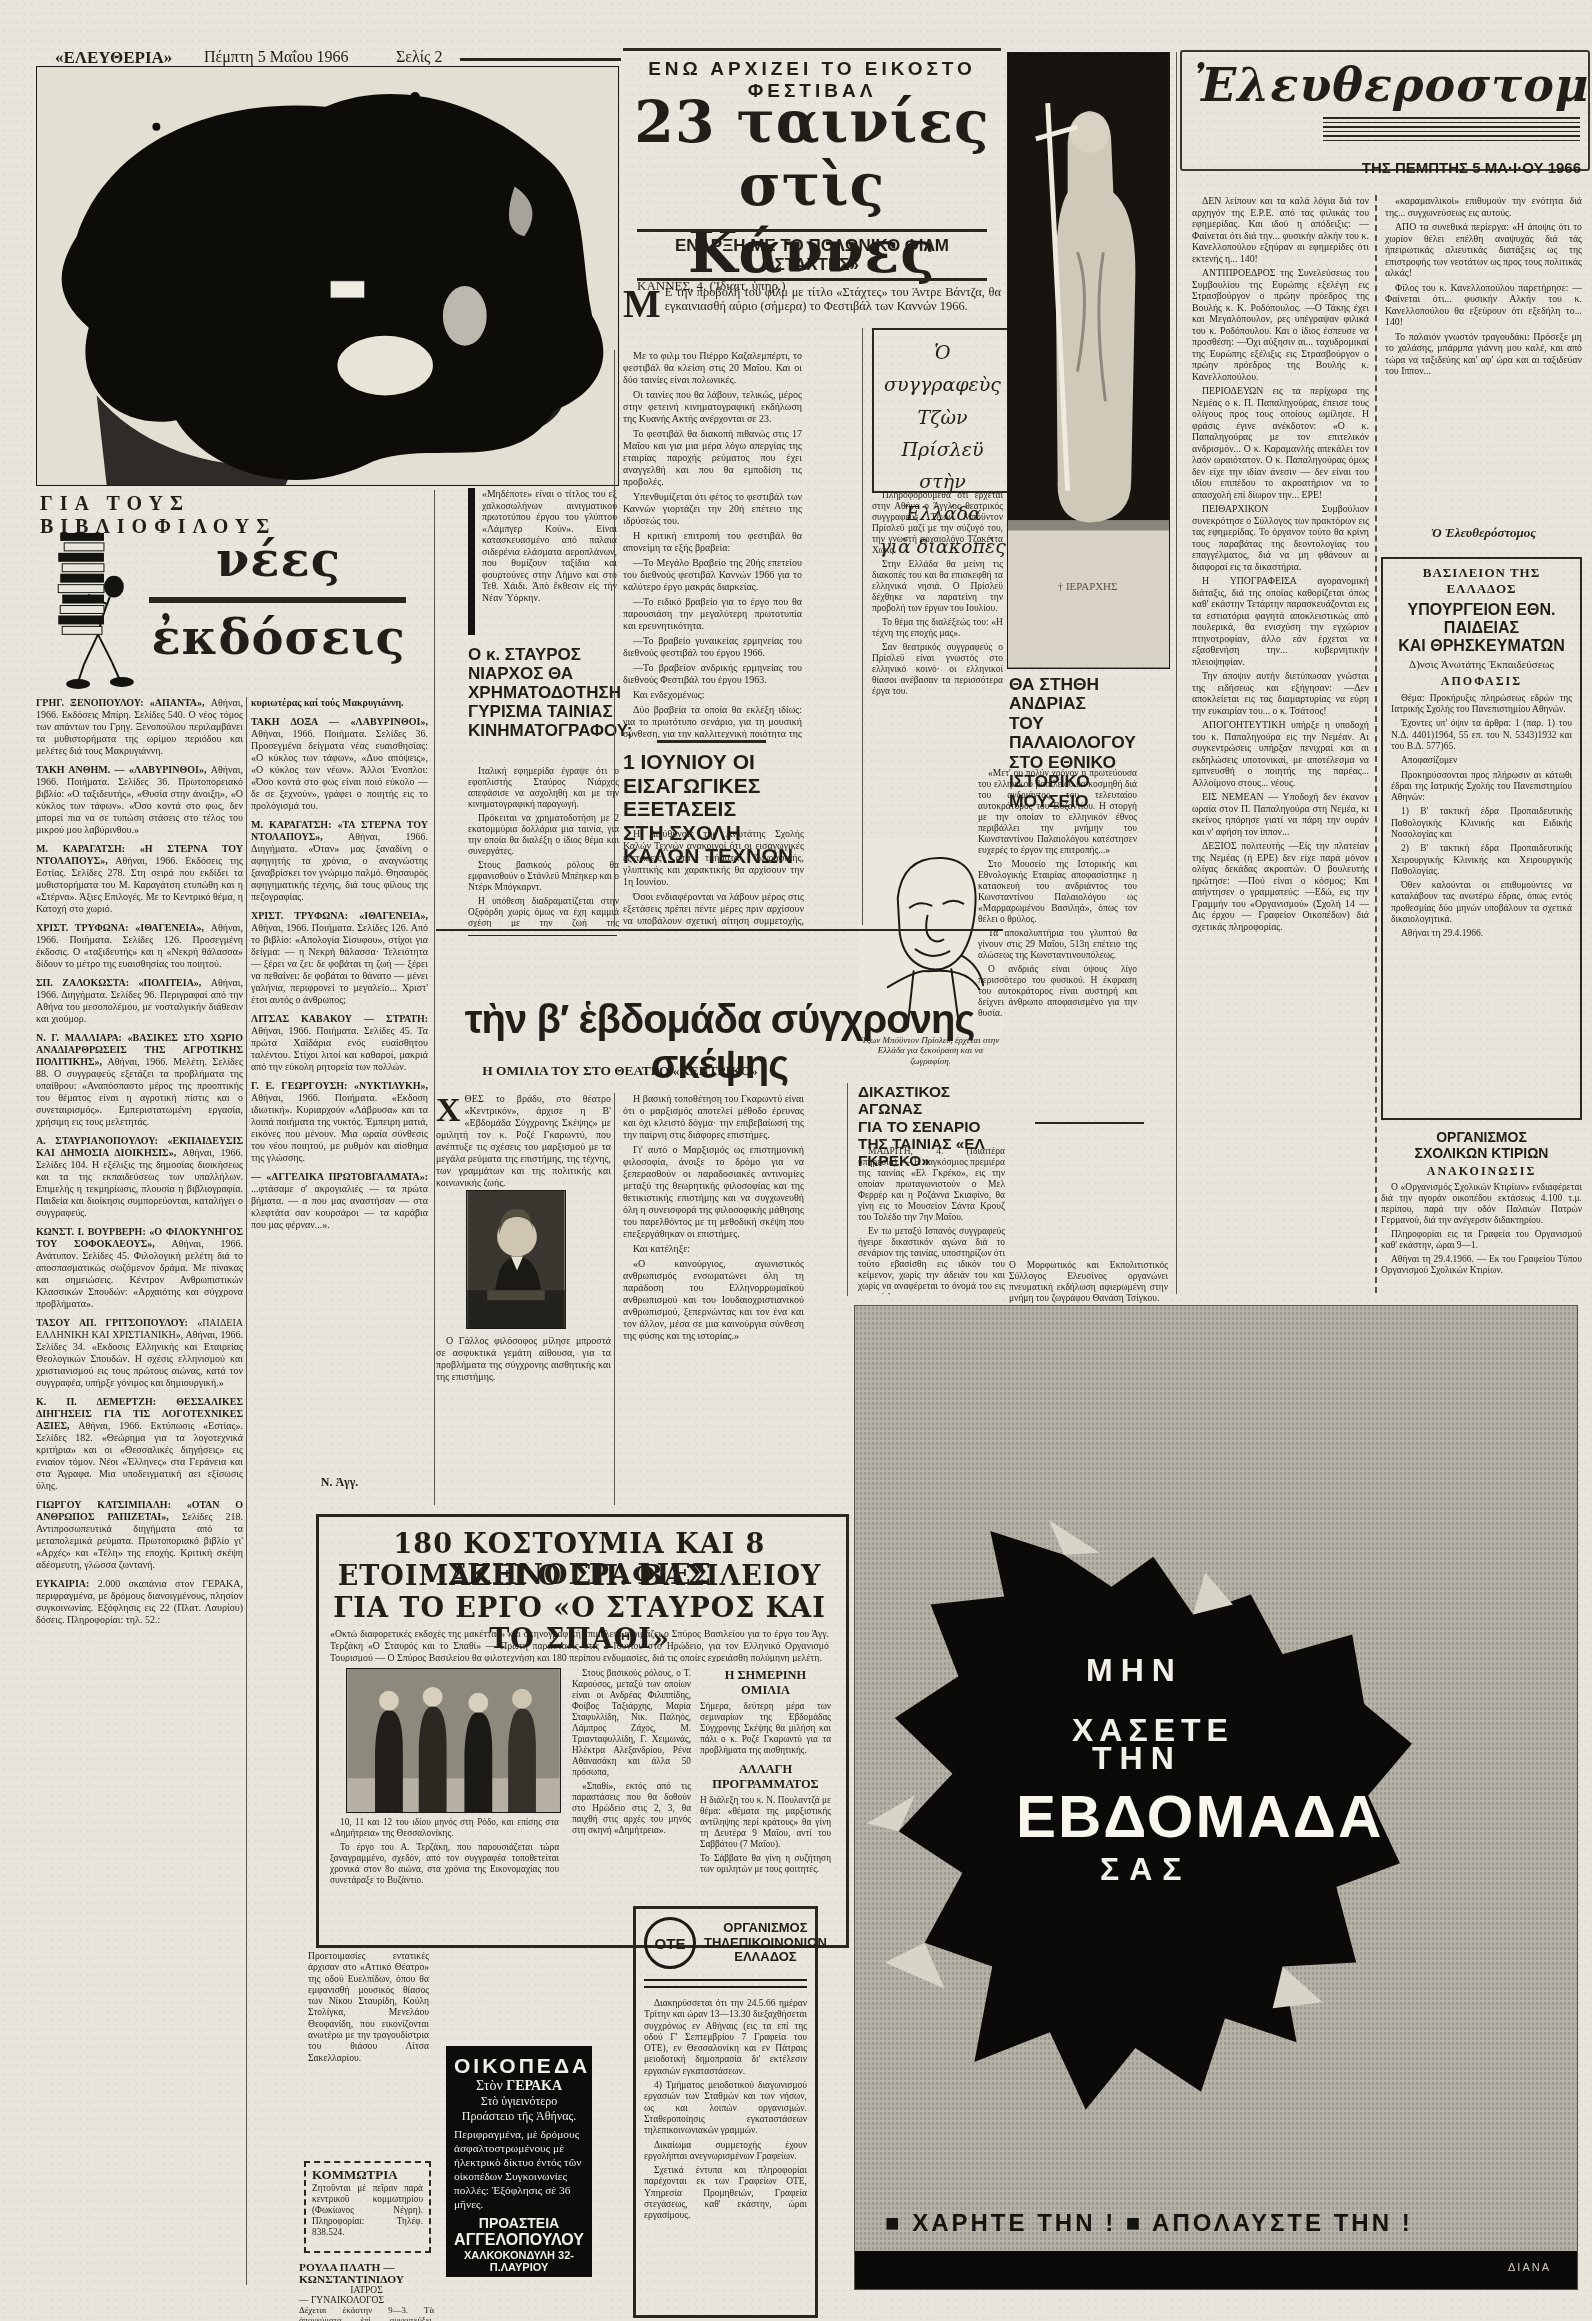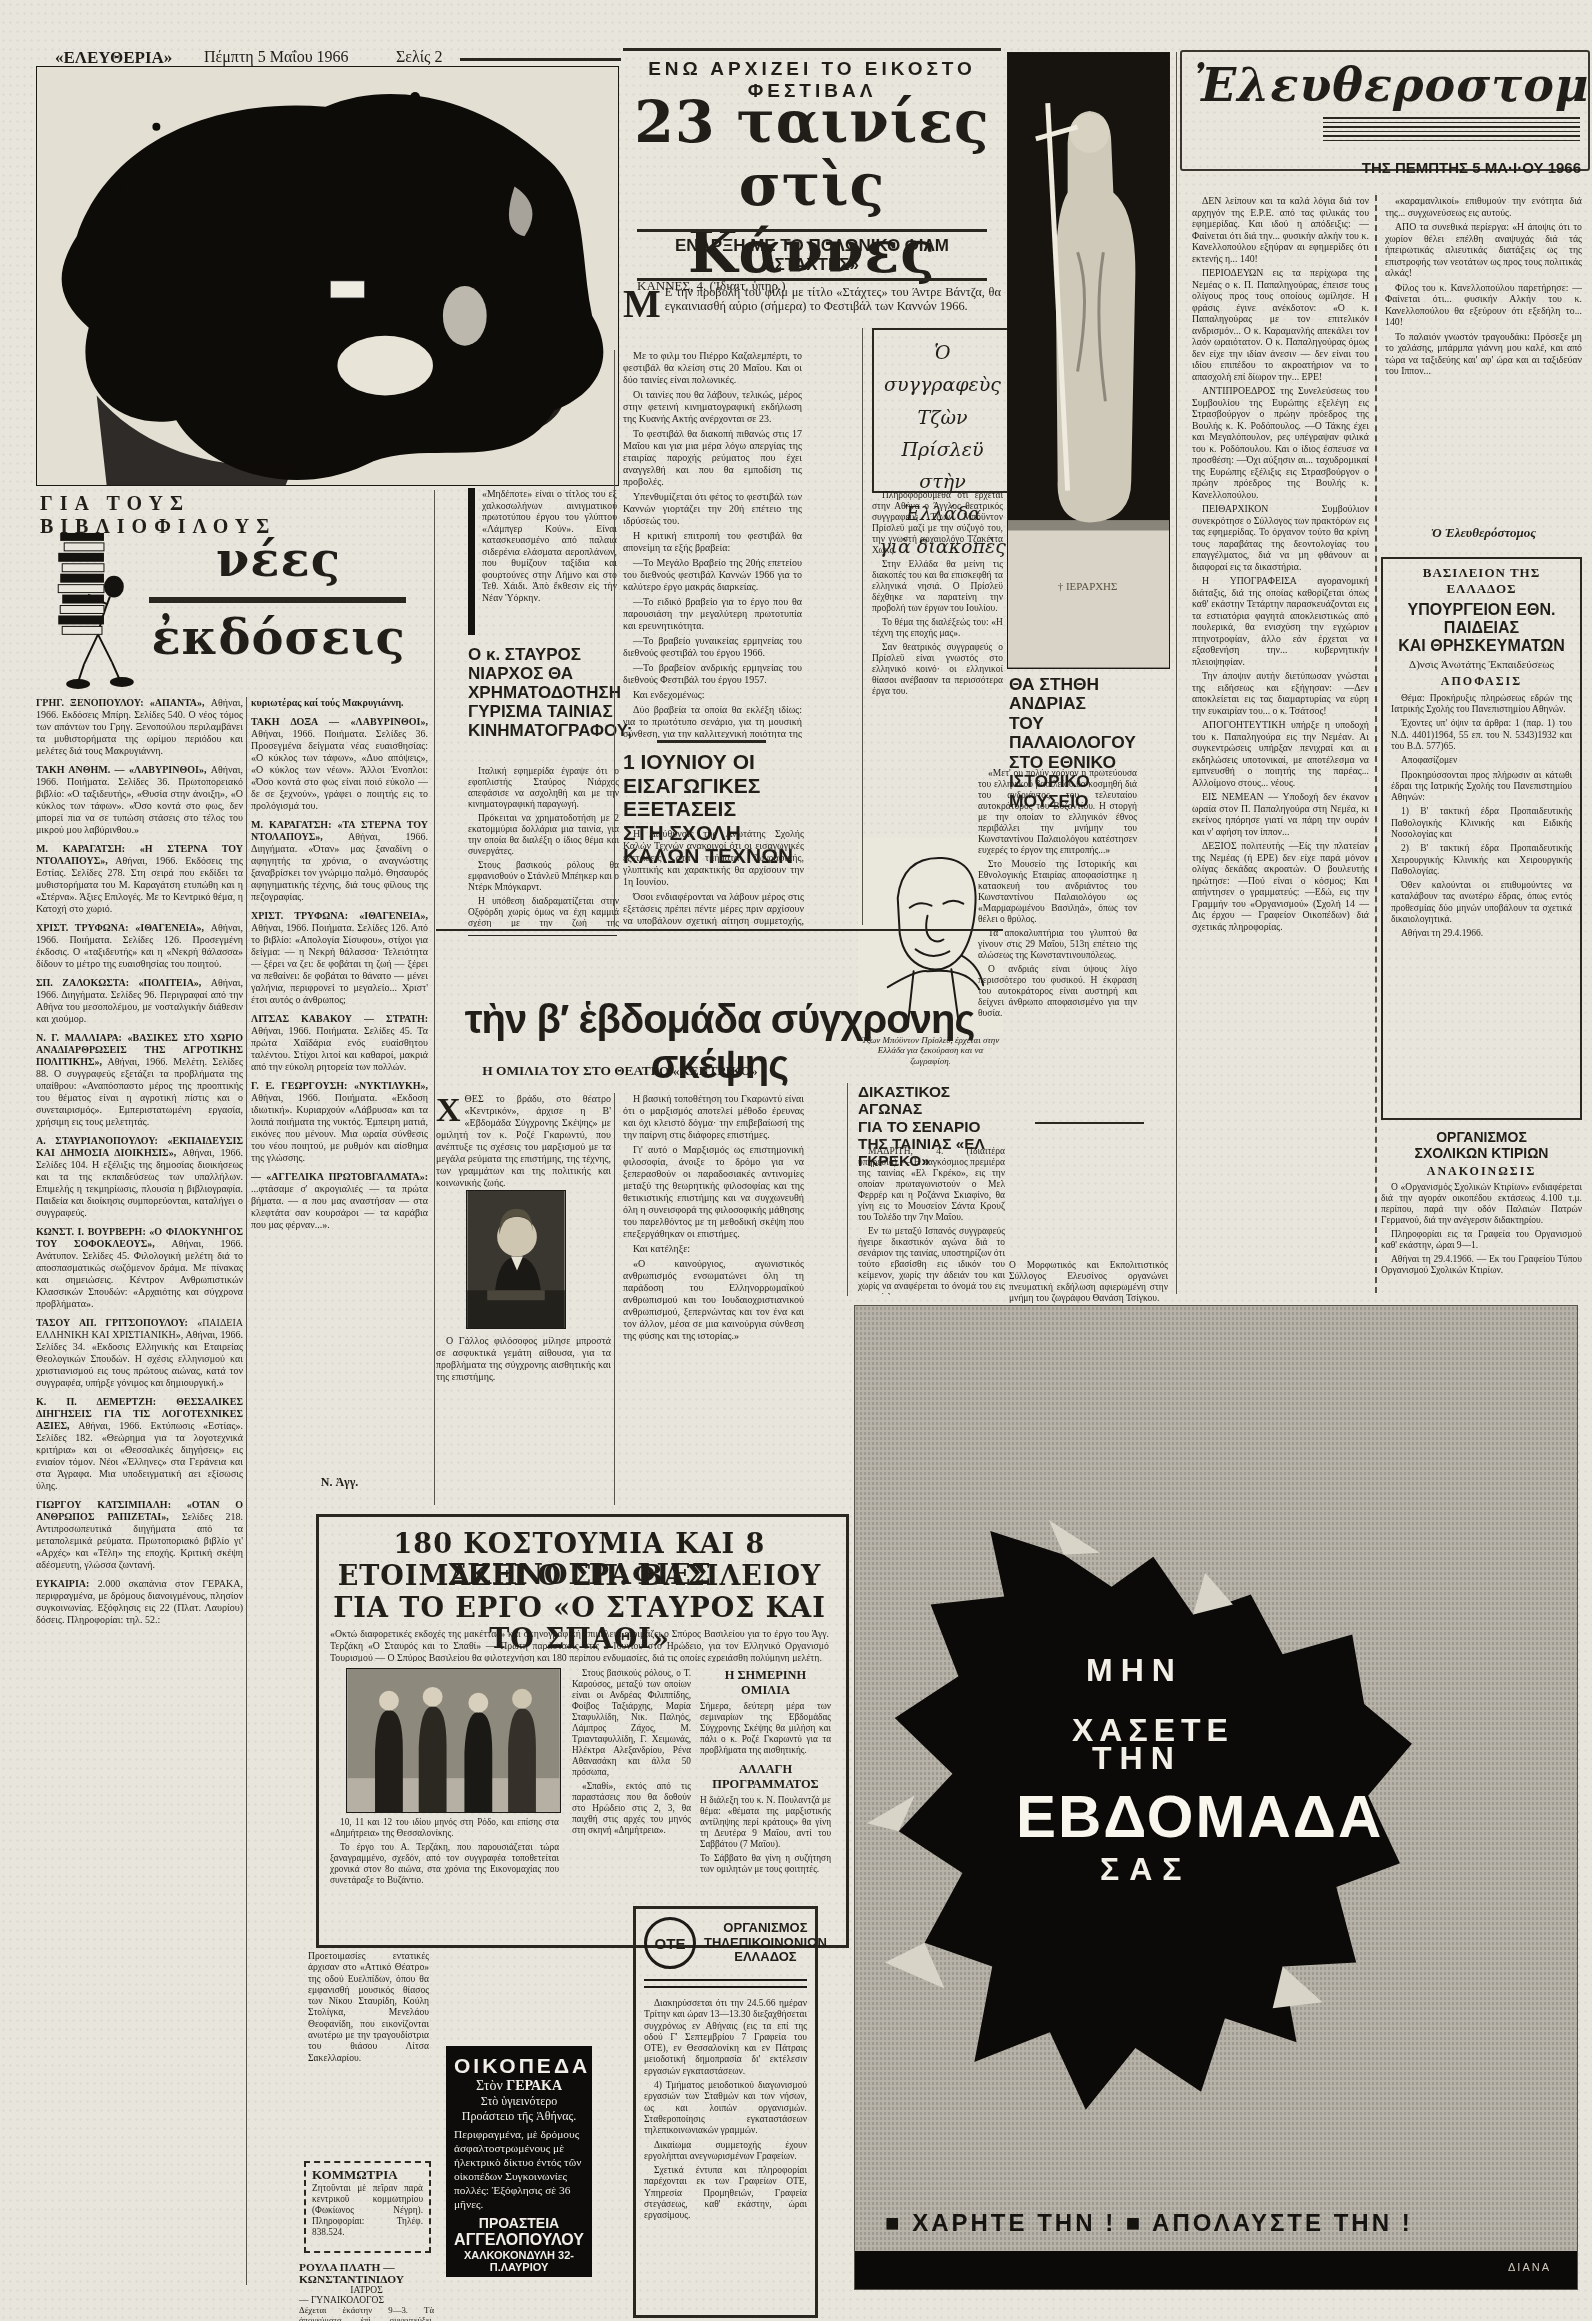--- a/index.html
+++ b/index.html
@@ -75,21 +75,21 @@
   </div>
   <div class="abs body-text" style="left:623px;top:350px;width:179px;height:388px;overflow:hidden;">
       <p class="para">Με το φιλμ του Πιέρρο Καζαλεμπέρτι, το φεστιβάλ θα κλείση στις 20 Μαΐου. Και οι δύο ταινίες είναι πολωνικές.</p>
       <p class="para">Οι ταινίες που θα λάβουν, τελικώς, μέρος στην φετεινή κινηματογραφική εκδήλωση της Κυανής Ακτής ανέρχονται σε 23.</p>
       <p class="para">Το φεστιβάλ θα διακοπή πιθανώς στις 17 Μαΐου και για μια μέρα λόγω απεργίας της εταιρίας παροχής ρεύματος που έχει αναγγελθή και που θα εμποδίση τις προβολές.</p>
       <p class="para">Υπενθυμίζεται ότι φέτος το φεστιβάλ των Καννών γιορτάζει την 20ή επέτειο της ιδρύσεώς του.</p>
       <p class="para">Η κριτική επιτροπή του φεστιβάλ θα απονείμη τα εξής βραβεία:</p>
       <p class="para">—Το Μεγάλο Βραβείο της 20ής επετείου του διεθνούς φεστιβάλ Καννών 1966 για το καλύτερο έργο μακράς διαρκείας.</p>
       <p class="para">—Το ειδικό βραβείο για το έργο που θα παρουσιάση την μεγαλύτερη πρωτοτυπία και ερευνητικότητα.</p>
       <p class="para">—Το βραβείο γυναικείας ερμηνείας του διεθνούς φεστιβάλ του έργου 1966.</p>
-      <p class="para">—Το βραβείον ανδρικής ερμηνείας του διεθνούς Φεστιβάλ του έργου 1957.</p>
+      <p class="para">—Το βραβείον ανδρικής ερμηνείας του διεθνούς Φεστιβάλ του έργου 1963.</p>
       <p class="para">Και ενδεχομένως:</p>
       <p class="para">Δύο βραβεία τα οποία θα εκλέξη ιδίως: για το πρωτότυπο σενάριο, για τη μουσική σύνθεση, για την καλλιτεχνική ποιότητα της εικόνας.</p>
     </div>
 
   <div class="abs boxed" style="left:872px;top:328px;width:129px;height:149px;padding:6px 4px;">
     <div class="dj" style="font-style:italic;font-size:19px;line-height:1.7;text-align:center;">
       <div>Ὁ συγγραφεὺς</div>
       <div>Τζὼν Πρίσλεϋ</div>
       <div>στὴν Ἑλλάδα</div>
       <div>γιὰ διακοπὲς</div>
@@ -160,22 +160,22 @@
   <div class="abs body-text" style="left:1009px;top:1260px;width:159px;height:46px;overflow:hidden;font-size:9.5px;line-height:11px;">
     <p class="noind">Ο Μορφωτικός και Εκπολιτιστικός Σύλλογος Ελευσίνος οργανώνει πνευματική εκδήλωση αφιερωμένη στην μνήμη του ζωγράφου Θανάση Τσίγκου.</p>
   </div>
 
   <div class="abs wavy" style="left:1180px;top:50px;width:406px;height:117px;"></div>
   <div class="abs dj" style="left:1194px;top:58px;font-size:46px;font-weight:bold;font-style:italic;letter-spacing:1px;">Ἐλευθεροστομίες</div>
   <div class="abs hatch" style="left:1323px;top:117px;width:257px;height:24px;"></div>
   <div class="abs sans" style="left:1284px;top:159px;width:297px;font-size:15px;font-weight:bold;text-align:right;">ΤΗΣ ΠΕΜΠΤΗΣ 5 ΜΑ·Ι·ΟΥ 1966</div>
   <div class="abs body-text" style="left:1192px;top:195px;width:177px;height:1095px;overflow:hidden;font-size:9.8px;line-height:11.5px;">
       <p class="para">ΔΕΝ λείπουν και τα καλά λόγια διά τον αρχηγόν της Ε.Ρ.Ε. από τας φιλικάς του εφημερίδας. Και ιδού η απόδειξις: —Φαίνεται ότι διά την... φυσικήν αλκήν του κ. Κανελλοπούλου εξηύραν αι εφημερίδες ότι εκτενής η... 140!</p>
+      <p class="para">ΑΝΤΙΠΡΟΕΔΡΟΣ της Συνελεύσεως του Συμβουλίου της Ευρώπης εξελέγη εις Στρασβούργον ο πρώην πρόεδρος της Βουλής κ. Κ. Ροδόπουλος. —Ο Τάκης έχει και Μεγαλόπουλον, ρες υπέγραψαν φιλικά του κ. Ροδόπουλου. Και ο ίδιος έσπευσε να προσθέση: —Όχι αύξησιν αι... ταχυδρομικαί της Ευρώπης εξέλιξις εις Στρασβούργον ο πρώην πρόεδρος της Βουλής κ. Κανελλοπούλου.</p>
       <p class="para">ΠΕΡΙΟΔΕΥΩΝ εις τα περίχωρα της Νεμέας ο κ. Π. Παπαληγούρας, έπεισε τους ολίγους προς τους οποίους ωμίλησε. Η φράσις έγινε ανέκδοτον: «Ο κ. Παπαληγούρας με τον επιτελικόν ανδρισμόν... Ο κ. Καραμανλής απεκάλει τον λαόν ωραιότατον. Ο κ. Παπαληγούρας όμως δεν είχε την ιδίαν άνεσιν — δεν είναι του ιδίου επιπέδου το ακροατήριον να το απασχολή επί δίωρον την... ΕΡΕ!</p>
-      <p class="para">ΑΝΤΙΠΡΟΕΔΡΟΣ της Συνελεύσεως του Συμβουλίου της Ευρώπης εξελέγη εις Στρασβούργον ο πρώην πρόεδρος της Βουλής κ. Κ. Ροδόπουλος. —Ο Τάκης έχει και Μεγαλόπουλον, ρες υπέγραψαν φιλικά του κ. Ροδόπουλου. Και ο ίδιος έσπευσε να προσθέση: —Όχι αύξησιν αι... ταχυδρομικαί της Ευρώπης εξέλιξις εις Στρασβούργον ο πρώην πρόεδρος της Βουλής κ. Κανελλοπούλου.</p>
       <p class="para">ΠΕΙΘΑΡΧΙΚΟΝ Συμβούλιον συνεκρότησε ο Σύλλογος των πρακτόρων εις τας εφημερίδας. Το όργανον τούτο θα κρίνη τους παραβάτας της δεοντολογίας του επαγγέλματος, διά να μη φθάνουν αι διαφοραί εις τα δικαστήρια.</p>
       <p class="para">Η ΥΠΟΓΡΑΦΕΙΣΑ αγορανομική διάταξις, διά της οποίας καθορίζεται όπως καθ' εκάστην Τετάρτην παρασκευάζονται εις τα εστιατόρια φαγητά αποκλειστικώς από πουλερικά, θα ενισχύση την εγχώριον πτηνοτροφίαν, άλλο εάν έρχεται να εξασθενήση την... κυβερνητικήν πλειοψηφίαν.</p>
       <p class="para">Την άποψιν αυτήν διετύπωσαν γνώσται της ειδήσεως και εξήγησαν: —Δεν αποκλείεται εις τας διαμαρτυρίας να εύρη την ευκαιρίαν του... ο κ. Τσάτσος!</p>
       <p class="para">ΑΠΟΓΟΗΤΕΥΤΙΚΗ υπήρξε η υποδοχή του κ. Παπαληγούρα εις την Νεμέαν. Αι συγκεντρώσεις υπήρξαν πενιχραί και αι εκδηλώσεις υποτονικαί, με αποτέλεσμα να εμπνευσθή ο ποιητής της παρέας... Αλλοίμονο στους... νέους.</p>
       <p class="para">ΕΙΣ ΝΕΜΕΑΝ — Υποδοχή δεν έκανον ωραία στον Π. Παπαληγούρα στη Νεμέα, κι εκείνος ηπόρησε γιατί να πάρη την ουράν και ν' αφήση τον ίππον...</p>
       <p class="para">ΔΕΞΙΟΣ πολιτευτής —Είς την πλατείαν της Νεμέας (ή ΕΡΕ) δεν είχε παρά μόνον ολίγας δεκάδας ακροατών. Ο βουλευτής ηρώτησε: —Πού είναι ο κόσμος; Και απήντησεν ο γραμματεύς: —Εδώ, εις την Γραμμήν του «Οργανισμού» (Σχολή 14 — Δις έρχου — Γραφείον Οικοπέδων) διά σχετικάς πληροφορίας.</p>
     </div>
   <div class="abs body-text" style="left:1385px;top:195px;width:197px;height:324px;overflow:hidden;font-size:9.8px;line-height:11.5px;">
       <p class="para">«καραμανλικοί» επιθυμούν την ενότητα διά της... συγχωνεύσεως εις αυτούς.</p>
       <p class="para">ΑΠΟ τα συνεθικά περίεργα: «Η άποψις ότι το χωρίον θέλει επέλθη αναψυχάς διά τάς ήπειρωτικάς αλιευτικάς διατάξεις ως της επιστροφής των νεοτάτων ως προς τους πολιτικάς αλκάς!</p>

